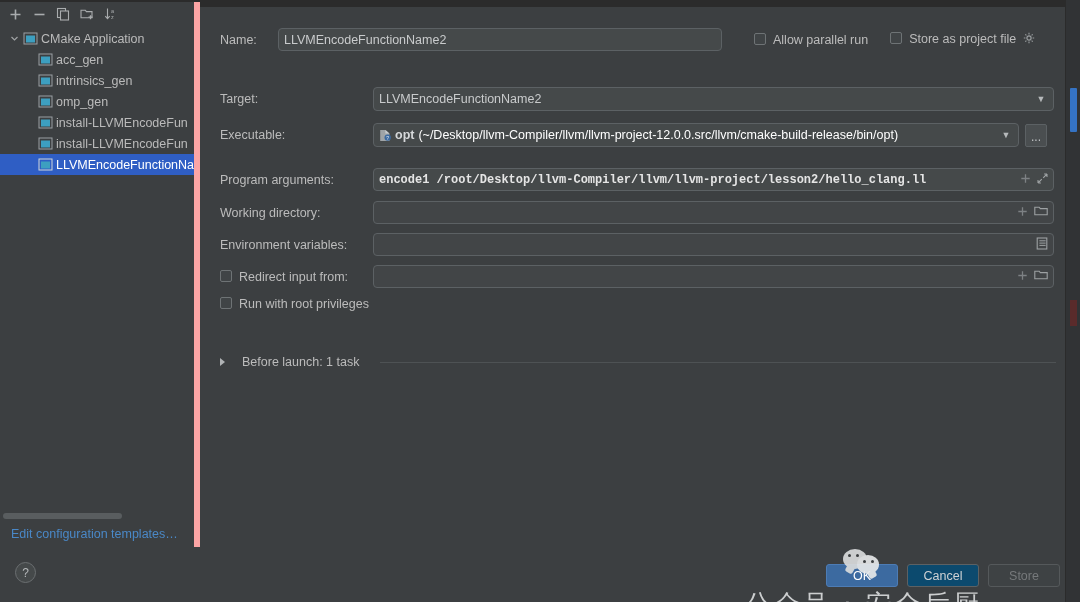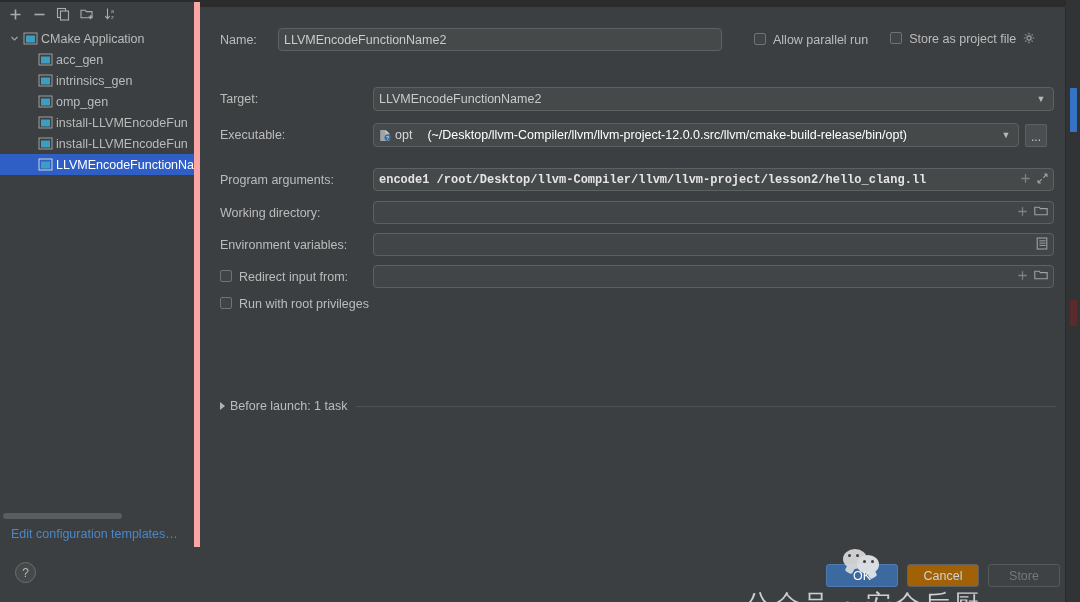--- a/index.html
+++ b/index.html
@@ -77,38 +77,38 @@
     width:22px; height:23px; background:#4a4e50; border:1px solid #5c6164; border-radius:2px;
     color:#c0c3c5; font-size:12px; display:flex; align-items:flex-end; justify-content:center;
     line-height:11px; padding-bottom:3px;
   }
 
   .cb { width:12px; height:12px; border:1px solid #6e7375; background:#404446; border-radius:2px; flex:0 0 auto; }
   .cb-row { display:flex; align-items:flex-start; gap:7px; color:#bcbcbc; font-size:12.5px; }
 
   .gear { color:#9a9ea0; font-size:12px; }
 
-  .before-launch { position:absolute; left:15px; top:348px; width:836px; display:flex; align-items:center; gap:5px;margin-top:44px; }
+  .before-launch { position:absolute; left:15px; top:348px; width:836px; display:flex; align-items:center; gap:17px; }
   .tri { width:0;height:0;border-left:5px solid #b0b3b5;border-top:4px solid transparent;border-bottom:4px solid transparent; }
   .bl-text { color:#bcbcbc; font-size:12.5px; white-space:nowrap; }
   .bl-rule { flex:1; height:1px; background:#4e5254; margin-left:4px; }
 
   
   .bottombar { position:absolute; left:0; bottom:0; width:1080px; height:50px; background:#3c3f41; }
   .help-btn {
     position:absolute; left:15px; top:10px; width:21px; height:21px; border-radius:50%;
     border:1px solid #6b6f71; background:#45494a; color:#b5b8ba; font-size:12px;
     display:flex; align-items:center; justify-content:center;
   }
   .btn {
     height:23px; min-width:72px; border-radius:3px; font-size:12.5px;
     display:flex; align-items:center; justify-content:center; padding:0 12px;
   }
   .btn-ok { background:#3c6aa0; border:1px solid #4d7cb5; color:#ffffff; }
-  .btn-cancel { background:#a16207; border:1px solid #5d6163; color:#cfd2d4; }
+  .btn-cancel { background:#0c4a6e; border:1px solid #5d6163; color:#cfd2d4; }
   .btn-apply { background:#3e4244; border:1px solid #55595b; color:#76797b; }
 
   
   .watermark {
     position:absolute; left:745px; top:549px; display:flex; align-items:center; gap:10px;
     color:#d9dbdc; font-size:26px; letter-spacing:3px; opacity:.92;
     font-family:"DejaVu Sans", sans-serif; pointer-events:none;flex-direction:column;
   }
   .wm-logo { width:40px; height:28px; position:relative; }
   .wm-b1 { position:absolute; left:0; top:0; width:24px; height:20px; border-radius:50%; background:#d9dbdc; }
@@ -284,21 +284,21 @@
       <span class="lbl" style="width:153px;">Executable:</span>
       <div class="field" style="width:646px; height:24px;">
         <span style="display:inline-flex;align-items:center;margin-right:4px;">
           <svg width="12" height="13" viewBox="0 0 12 13">
             <path d="M1.2 1h5.3l4 3.6V12H1.2z" fill="#9fa4a7"></path>
             <path d="M6.4 1v3.5h3.9" fill="#c9cdd0"></path>
             <circle cx="8.7" cy="8.6" r="3.2" fill="#3c6aa0"></circle>
             <text x="8.7" y="10.6" font-size="5" fill="#e6eef7" text-anchor="middle" font-family="sans-serif">?</text>
           </svg>
         </span>
-        <span style="color:#d6d8da;font-weight:normal;margin-right:15px;">opt</span>
+        <span style="color:#d6d8da;font-weight:bold;margin-right:4px;">opt</span>
         <span class="path-dim">(~/Desktop/llvm-Compiler/llvm/llvm-project-12.0.0.src/llvm/cmake-build-release/bin/opt)</span>
         <span class="combo-arrow">▼</span>
       </div>
       <div class="btn-ellipsis" style="margin-left:6px;">...</div>
     </div>
 
     <div class="row" style="left:15px; top:161px; width:836px;">
       <span class="lbl" style="width:153px;">Program arguments:</span>
       <div class="field" style="width:681px; height:23px;">
         <span class="field-mono" style="overflow:hidden;white-space:nowrap;">encode1 /root/Desktop/llvm-Compiler/llvm/llvm-project/lesson2/hello_clang.ll</span>

